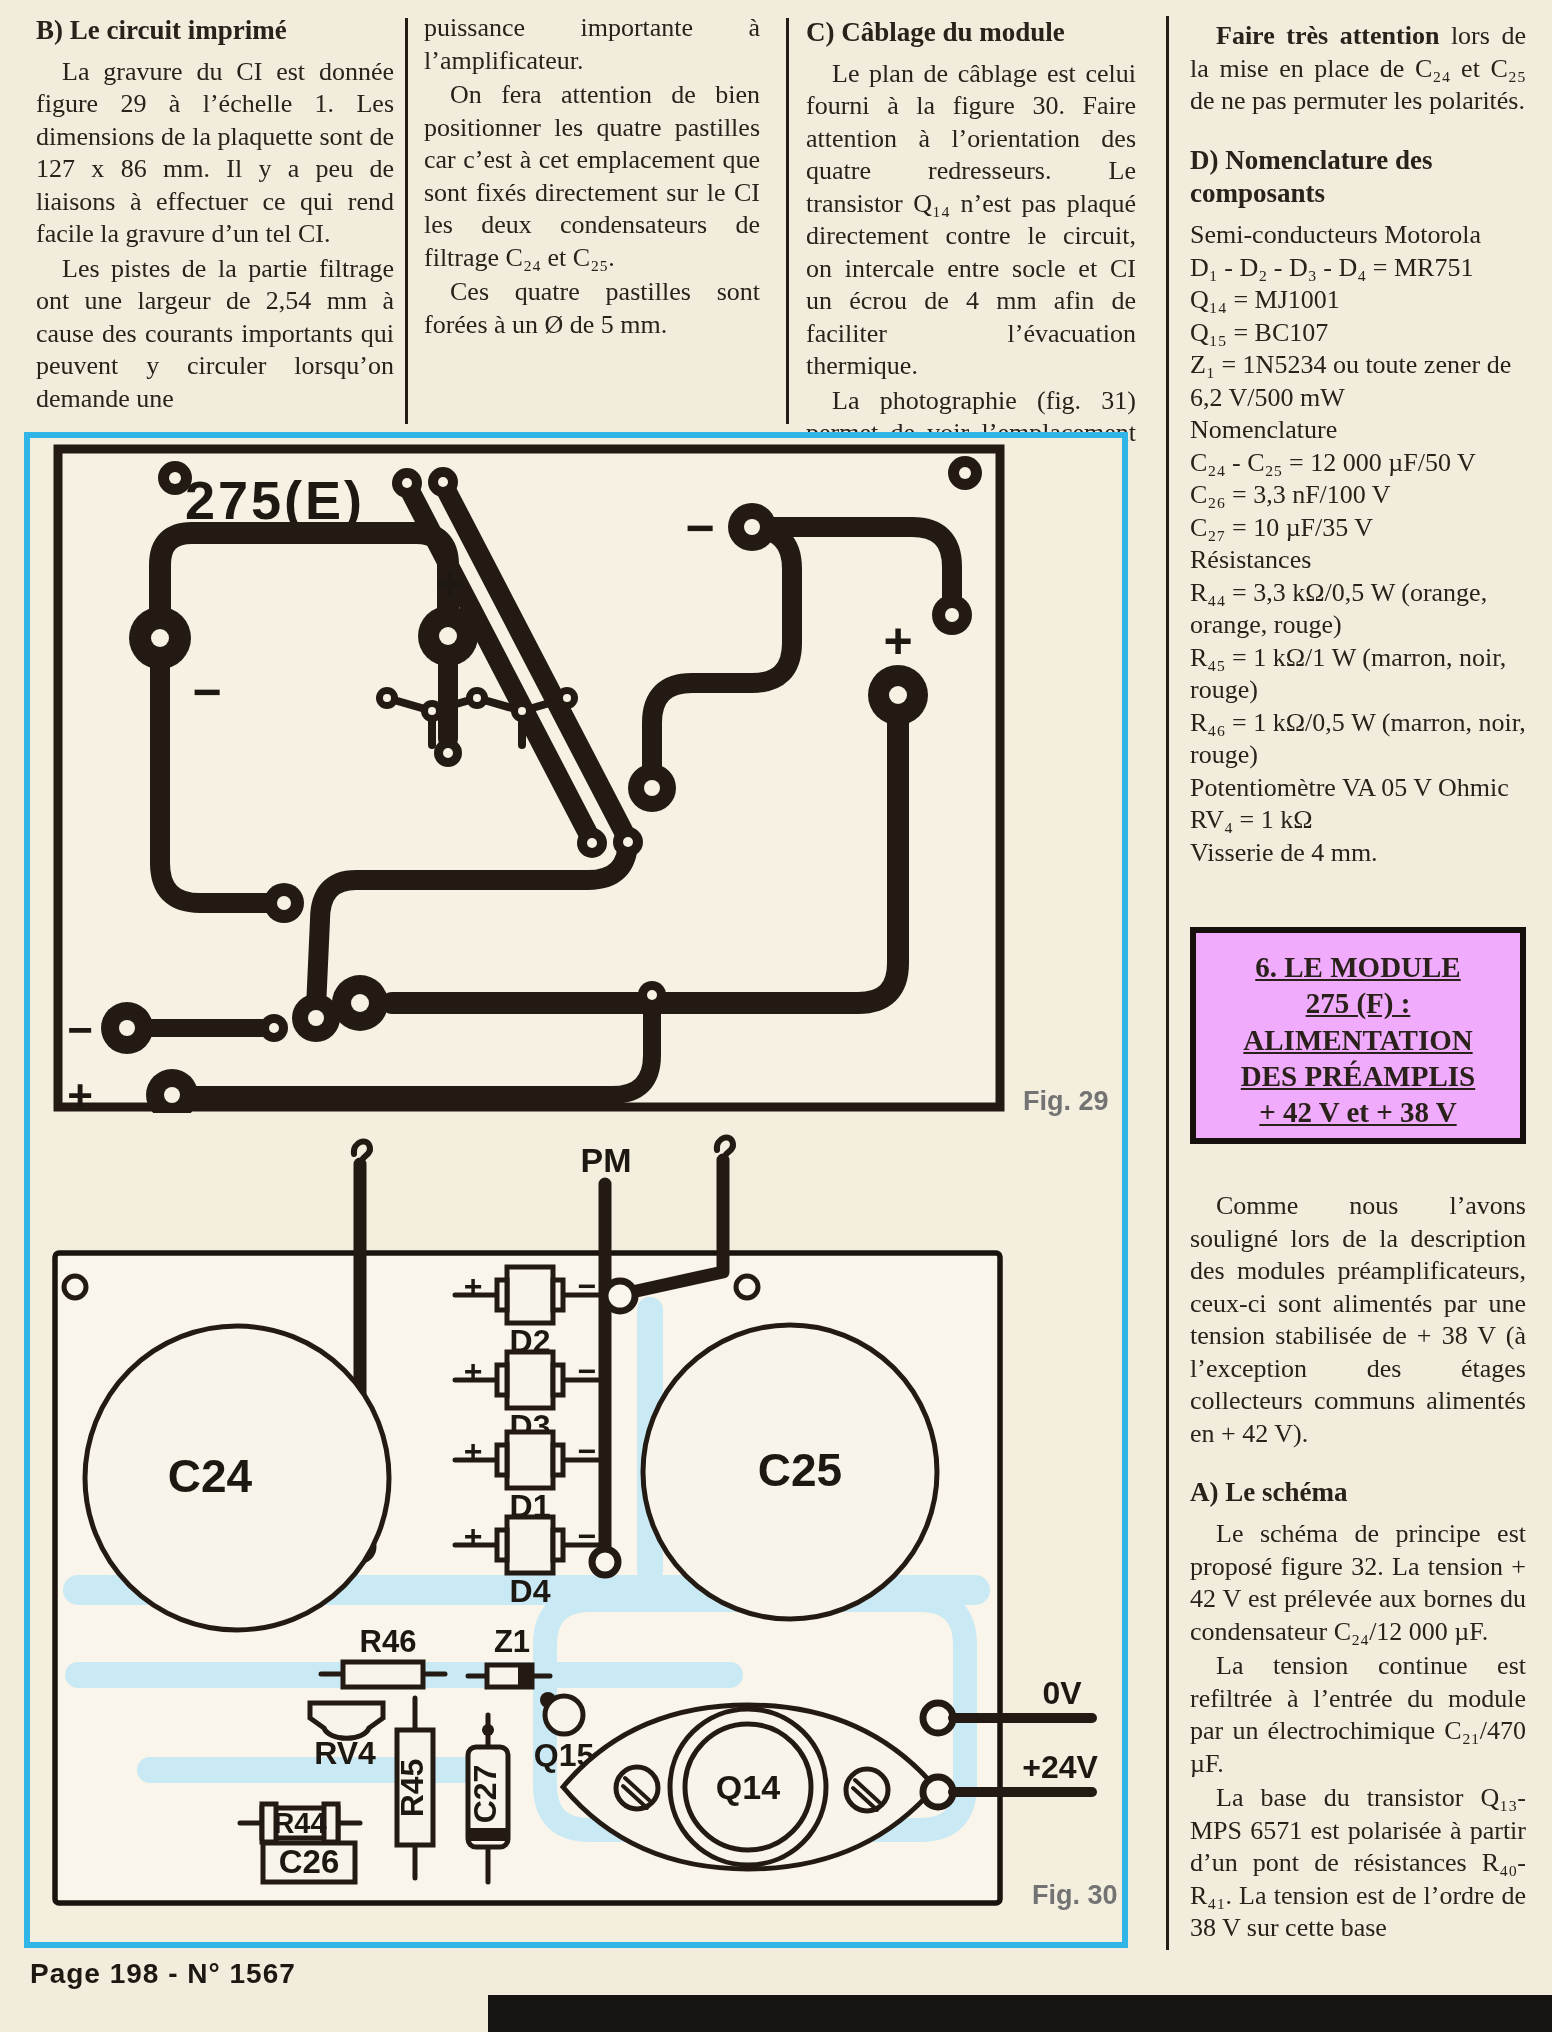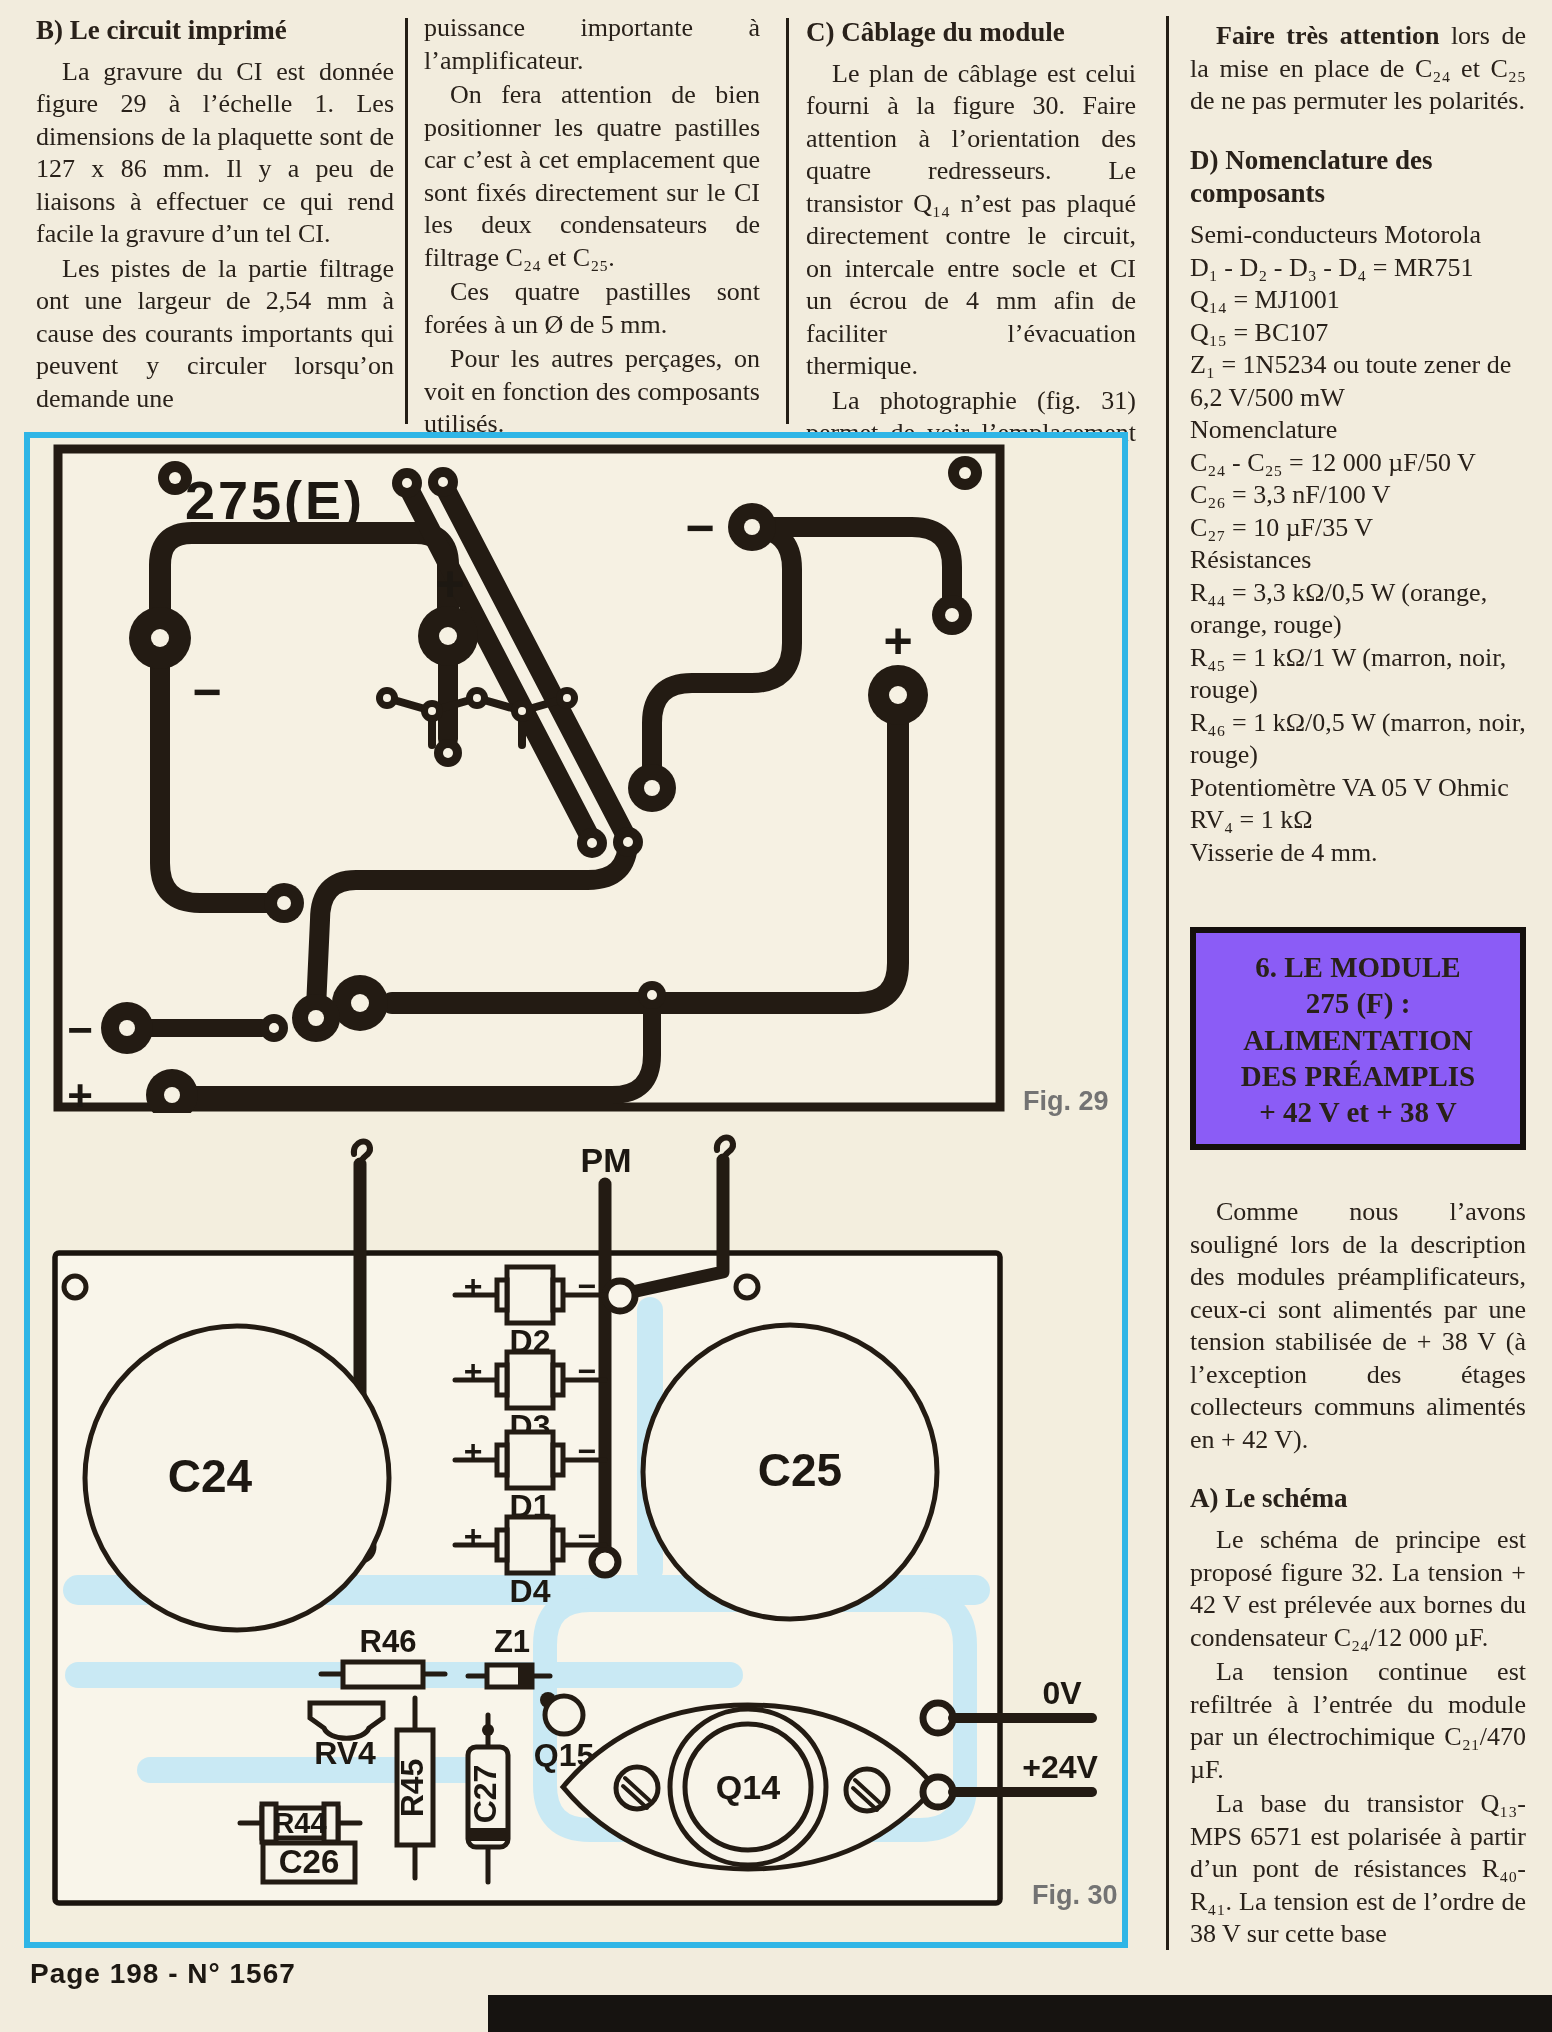--- a/index.html
+++ b/index.html
@@ -16,23 +16,23 @@
   .col p{margin:0 0 2px 0;text-indent:26px;}
   .col p.noind{text-indent:0;}
   .col h3{font-size:27px;margin:2px 0 8px 0;font-weight:bold;text-align:left;}
   .col h3.mid{margin-top:26px;}
   .nom{margin:0;text-align:left;}
   .vrule{position:absolute;width:3px;background:#241d15;}
   #rule1{left:405px;top:18px;height:406px;}
   #rule2{left:786px;top:18px;height:406px;}
   #rule3{left:1166px;top:16px;height:1934px;}
   .module-box{
-    margin:58px 0 46px 0;padding:16px 4px 14px 4px;text-align:center;
+    margin:58px 0 46px 0;padding:16px 4px 8px 4px;text-align:center;
     font-weight:bold;font-size:29px;line-height:1.25;
-    background:#8b5cf6;border:6px solid #15100c;
+    background:#f0abfc;border:6px solid #15100c;text-decoration:underline;
   }
   #fig-area{
     position:absolute;left:24px;top:432px;width:1092px;height:1504px;
     border:6px solid #2fb5e6;background:#f3eede;overflow:hidden;
   }
   .figcap{
     position:absolute;font-family:"Liberation Sans","DejaVu Sans",sans-serif;
     font-weight:bold;font-size:27px;color:#737373;
   }
   #cap29{left:993px;top:648px;}
@@ -61,21 +61,20 @@
 <div class="col" id="col1">
   <h3>B) Le circuit imprimé</h3>
   <p>La gravure du CI est donnée figure 29 à l’échelle 1. Les dimensions de la plaquette sont de 127 x 86 mm. Il y a peu de liaisons à effectuer ce qui rend facile la gravure d’un tel CI.</p>
   <p>Les pistes de la partie filtrage ont une largeur de 2,54 mm à cause des courants importants qui peuvent y circuler lorsqu’on demande une</p>
 </div>
 
 <div class="col" id="col2">
   <p class="noind">puissance importante à l’amplificateur.</p>
   <p>On fera attention de bien positionner les quatre pastilles car c’est à cet emplacement que sont fixés directement sur le CI les deux condensateurs de filtrage C₂₄ et C₂₅.</p>
   <p>Ces quatre pastilles sont forées à un Ø de 5 mm.</p>
-  <p>Pour les autres perçages, on voit en fonction des composants utilisés.</p>
 </div>
 
 <div class="col" id="col3">
   <h3>C) Câblage du module</h3>
   <p>Le plan de câblage est celui fourni à la figure 30. Faire attention à l’orientation des quatre redresseurs. Le transistor Q₁₄ n’est pas plaqué directement contre le circuit, on intercale entre socle et CI un écrou de 4 mm afin de faciliter l’évacuation thermique.</p>
   <p>La photographie (fig. 31) permet de voir l’emplacement des composants et la fixation</p>
 </div>
 
 <div class="col" id="col4">
   <p><b>Faire très attention</b><span> lors de la mise en place de C₂₄ et C₂₅ de ne pas permuter les polarités.</span></p>

